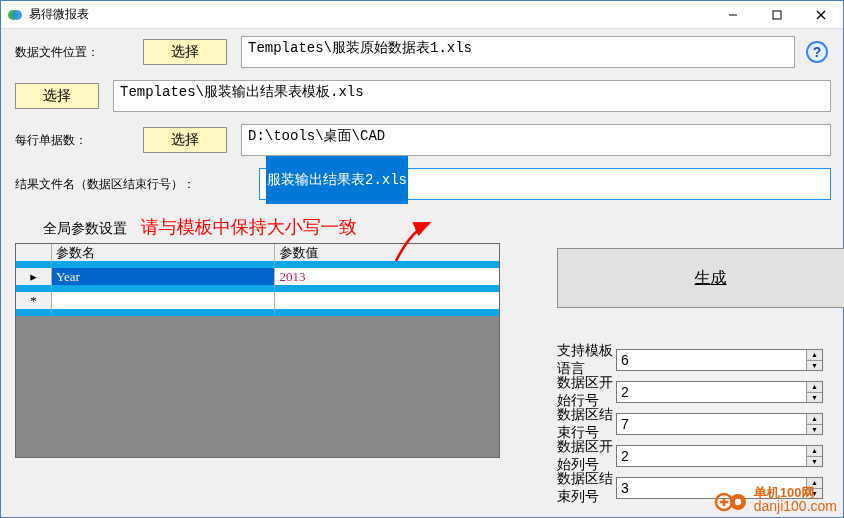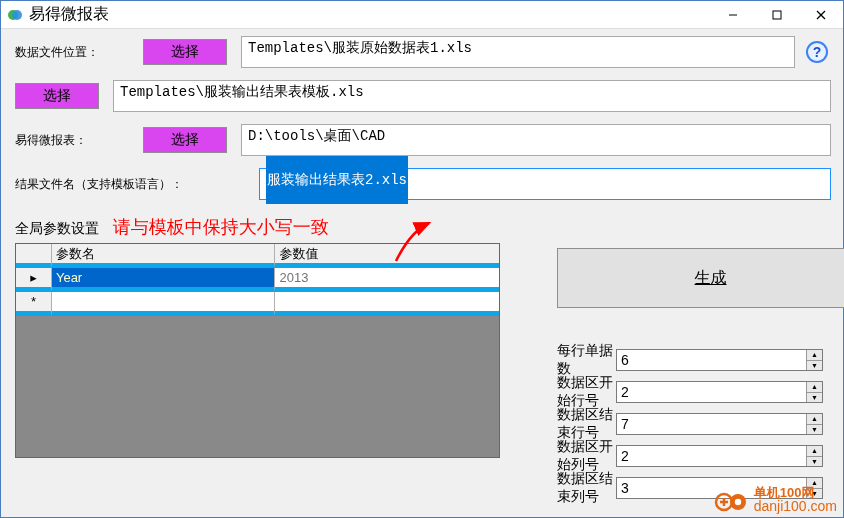--- a/index.html
+++ b/index.html
@@ -27,21 +27,21 @@
     display: flex;
     align-items: center;
     padding-left: 6px;
     border-bottom: 1px solid #ddd;
   }
   .titlebar .app-icon {
     width: 16px; height: 16px;
     margin-right: 6px;
     display: flex; align-items: center; justify-content: center;
   }
-  .titlebar .title { font-size: 16px; color: #000; }
+  .titlebar .title { font-size: 12px; color: #000; }
   .winbtns { margin-left: auto; display: flex; }
   .winbtn {
     width: 44px; height: 27px;
     display: flex; align-items: center; justify-content: center;
     color: #333; font-size: 12px;
   }
   .content {
     flex: 1;
     background: #f0f0f0;
     padding: 10px 12px 8px 14px;
@@ -51,21 +51,21 @@
     display: flex;
     align-items: center;
     margin-bottom: 18px;
     height: 26px;
   }
   .row .lbl { width: 128px; font-size: 12px; color: #000; }
   .row .lbl.wide { width: 230px; }
   .btn-select {
     width: 84px; height: 26px;
     border: 1px solid #8e8e8e;
-    background: #d946ef;
+    background: #fef9c3;
     font-size: 14px;
     cursor: pointer;
   }
   .path-input {
     margin-left: 14px;
     flex: 1;
     height: 32px;
     border: 1px solid #a9a9a9;
     background: #fff;
     padding: 2px 6px;
@@ -99,31 +99,32 @@
     background: #fff;
     overflow: hidden;
     position: relative;
   }
   .grid-head, .grid-row {
     display: flex;
     height: 24px;
   }
   .grid-head .ghc, .grid-row .grc {
     border-right: 1px solid #b0b0b0;
-    border-bottom: 5px solid #0ea5e9;
+    border-bottom: 7px solid #0ea5e9;
     display: flex;
     align-items: center;
     padding-left: 4px;
     font-size: 13px;
+    font-family: Liberation Serif, serif;
   }
   .grid-head .ghc {
     background: #f0f0f0;
     font-weight: normal;
   }
-  .grid-row .grc { background:#fff; color:#737373; }
+  .grid-row .grc { background:#fff; color:#be185d; }
   .grid-row.sel .grc.key { background:#0066cc; color:#fef9c3; }
   .rowhdr { width: 36px; background:#f0f0f0 !important; color:#000 !important; justify-content:center !important; padding-left:0 !important;}
   .col-name { width: 224px; }
   .col-val { width: 224px; border-right:none !important; }
   .grid-body-bg { background:#898989; height: calc(100% - 24px - 24px - 24px); }
   .big-btn {
     position: absolute;
     left: 556px; top: 219px;
     width: 307px; height: 60px;
     border: 1px solid #8e8e8e;
@@ -208,31 +209,31 @@
         </svg>
       </span>
     </div>
 
     <div class="row">
       <button class="btn-select">选择</button>
       <div class="path-input"><span>Templates\服装输出结果表模板.xls</span></div>
     </div>
 
     <div class="row">
-      <span class="lbl">易得微报表：</span>
+      <span class="lbl">每行单据数：</span>
       <button class="btn-select">选择</button>
       <div class="path-input"><span>D:\tools\桌面\CAD</span></div>
     </div>
 
     <div class="row">
-      <span class="lbl wide">结果文件名（支持模板语言）：</span>
+      <span class="lbl wide">结果文件名（数据区结束行号）：</span>
       <div class="path-input focused"><span class="sel">服装输出结果表2.xls</span></div>
     </div>
 
-    <div style="margin-top:6px;">
+    <div style="margin-top:6px;margin-left:28px;">
       <span class="section-label">全局参数设置</span>
       <span class="red-note">请与模板中保持大小写一致</span>
     </div>
 
     <div class="grid-wrap">
       <div class="grid-head">
         <div class="ghc rowhdr"></div>
         <div class="ghc col-name">参数名</div>
         <div class="ghc col-val">参数值</div>
       </div>
@@ -246,21 +247,21 @@
         <div class="grc col-name"></div>
         <div class="grc col-val"></div>
       </div>
       <div class="grid-body-bg"></div>
     </div>
 
     <button class="big-btn">生成</button>
 
     <div class="opts">
       <div class="opt-row">
-        <span class="olbl">每行单据数</span>
+        <span class="olbl">支持模板语言</span>
         <div class="numbox">
           <input value="6" style="">
           <div class="spinbtns">
               <div>▲</div>
               <div>▼</div>
             </div>
         </div>
       </div>
       <div class="opt-row">
         <span class="olbl">数据区开始行号</span>

